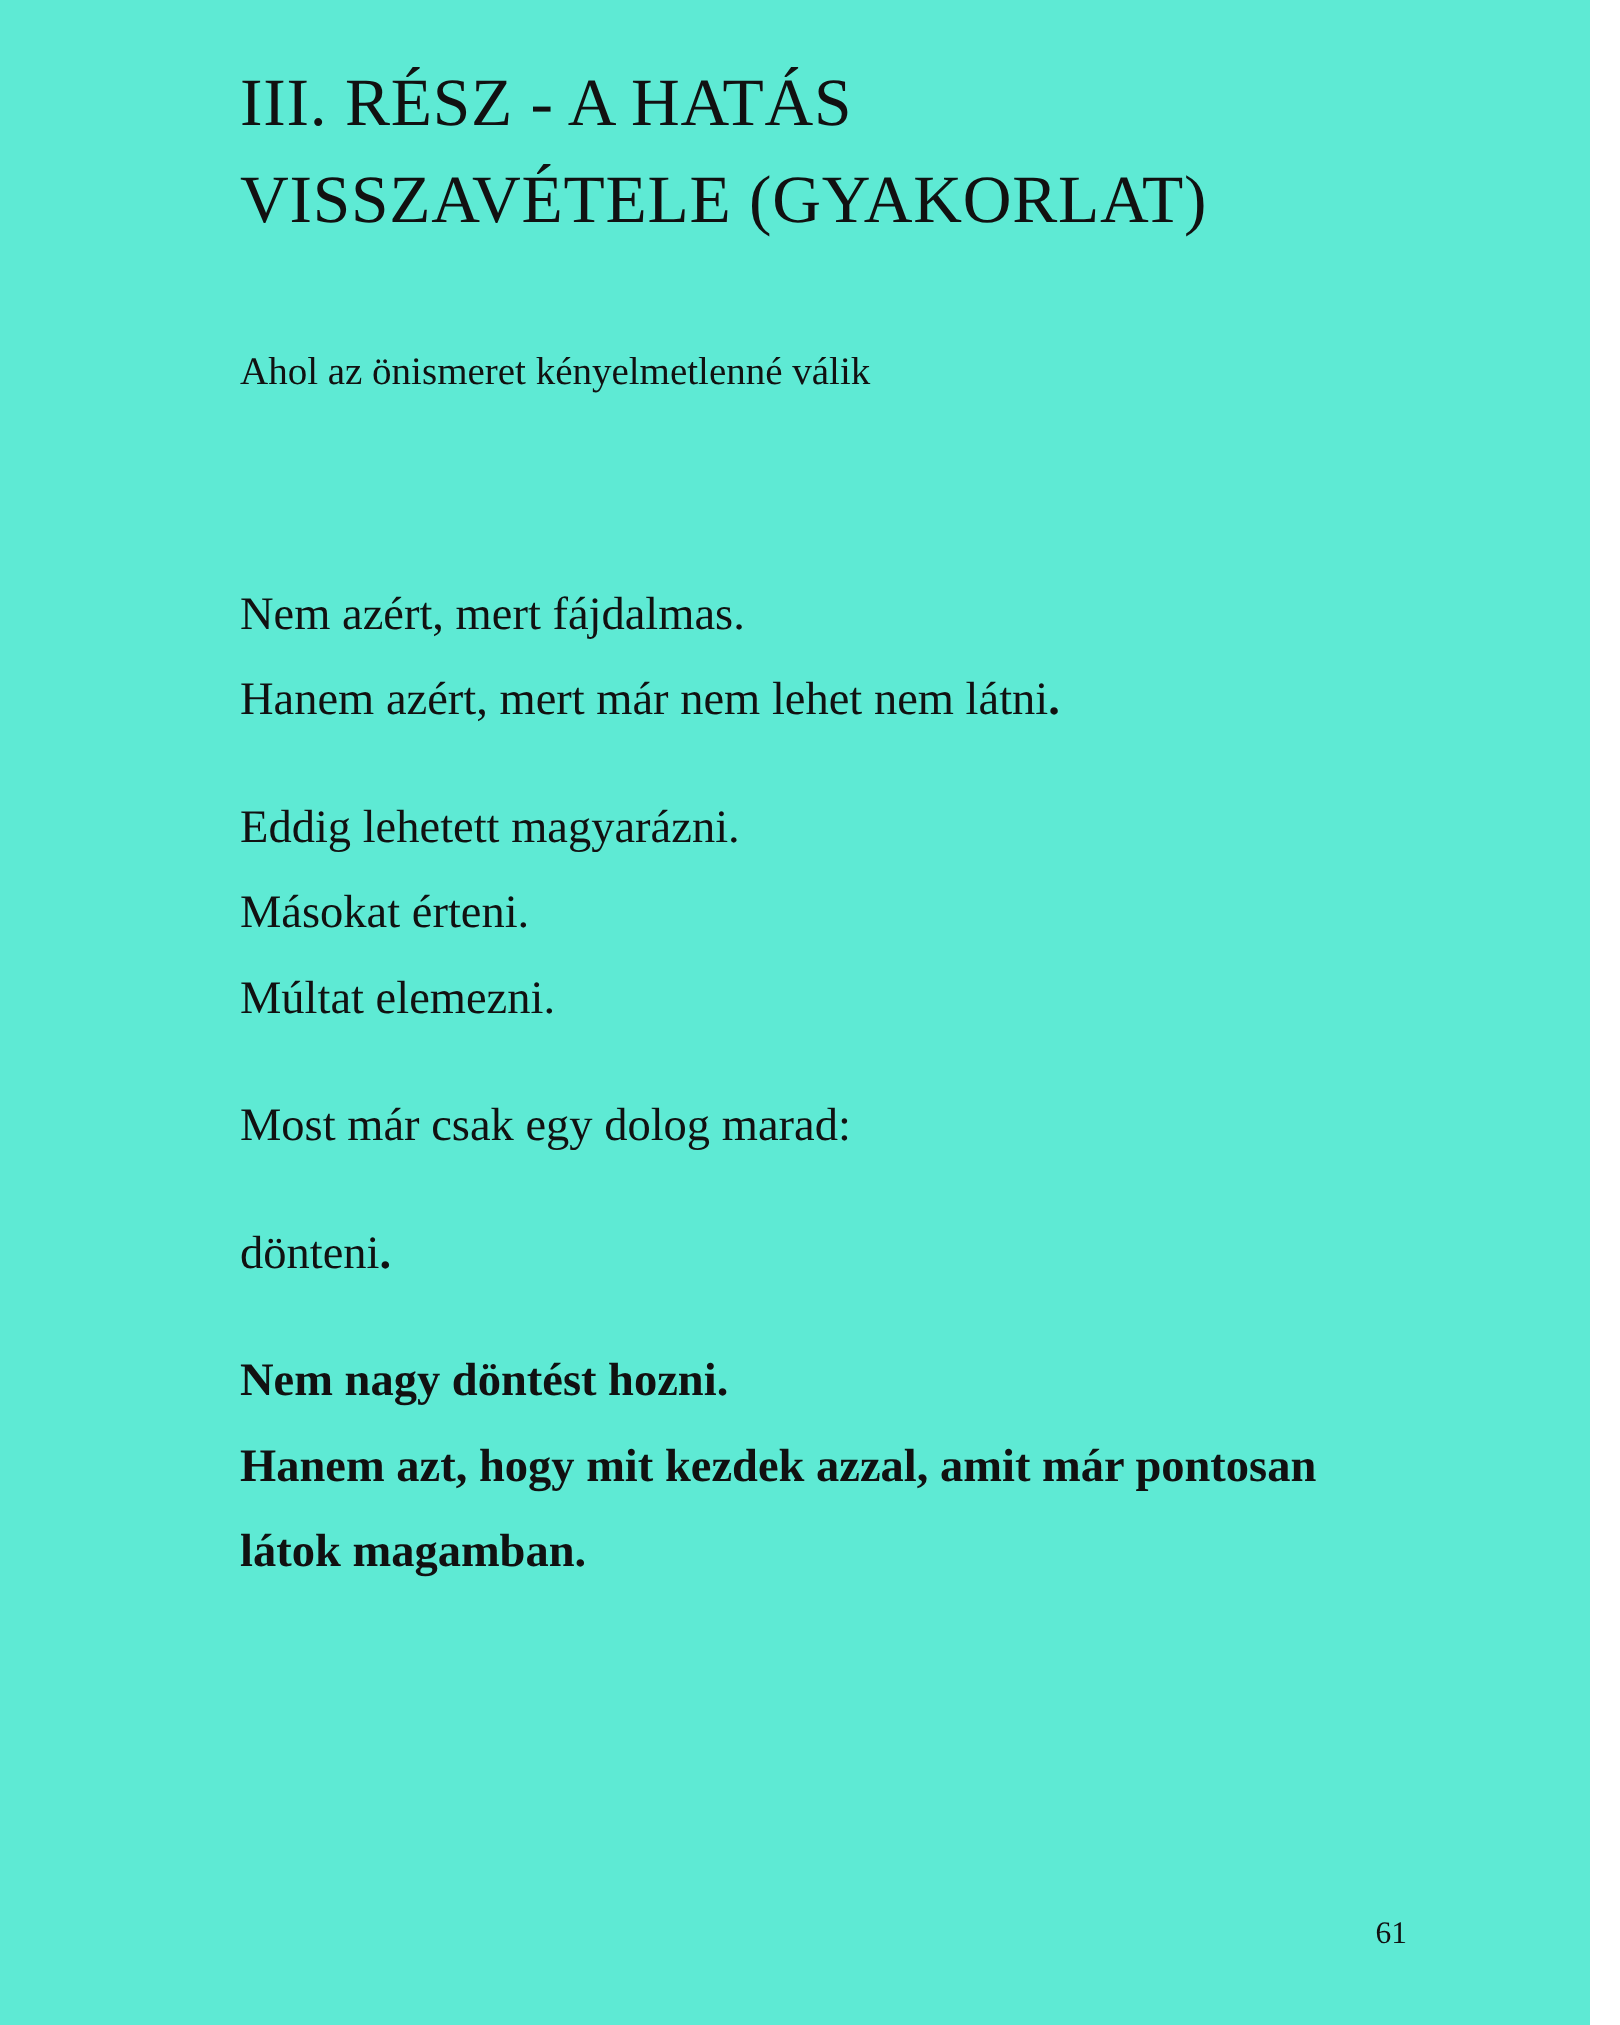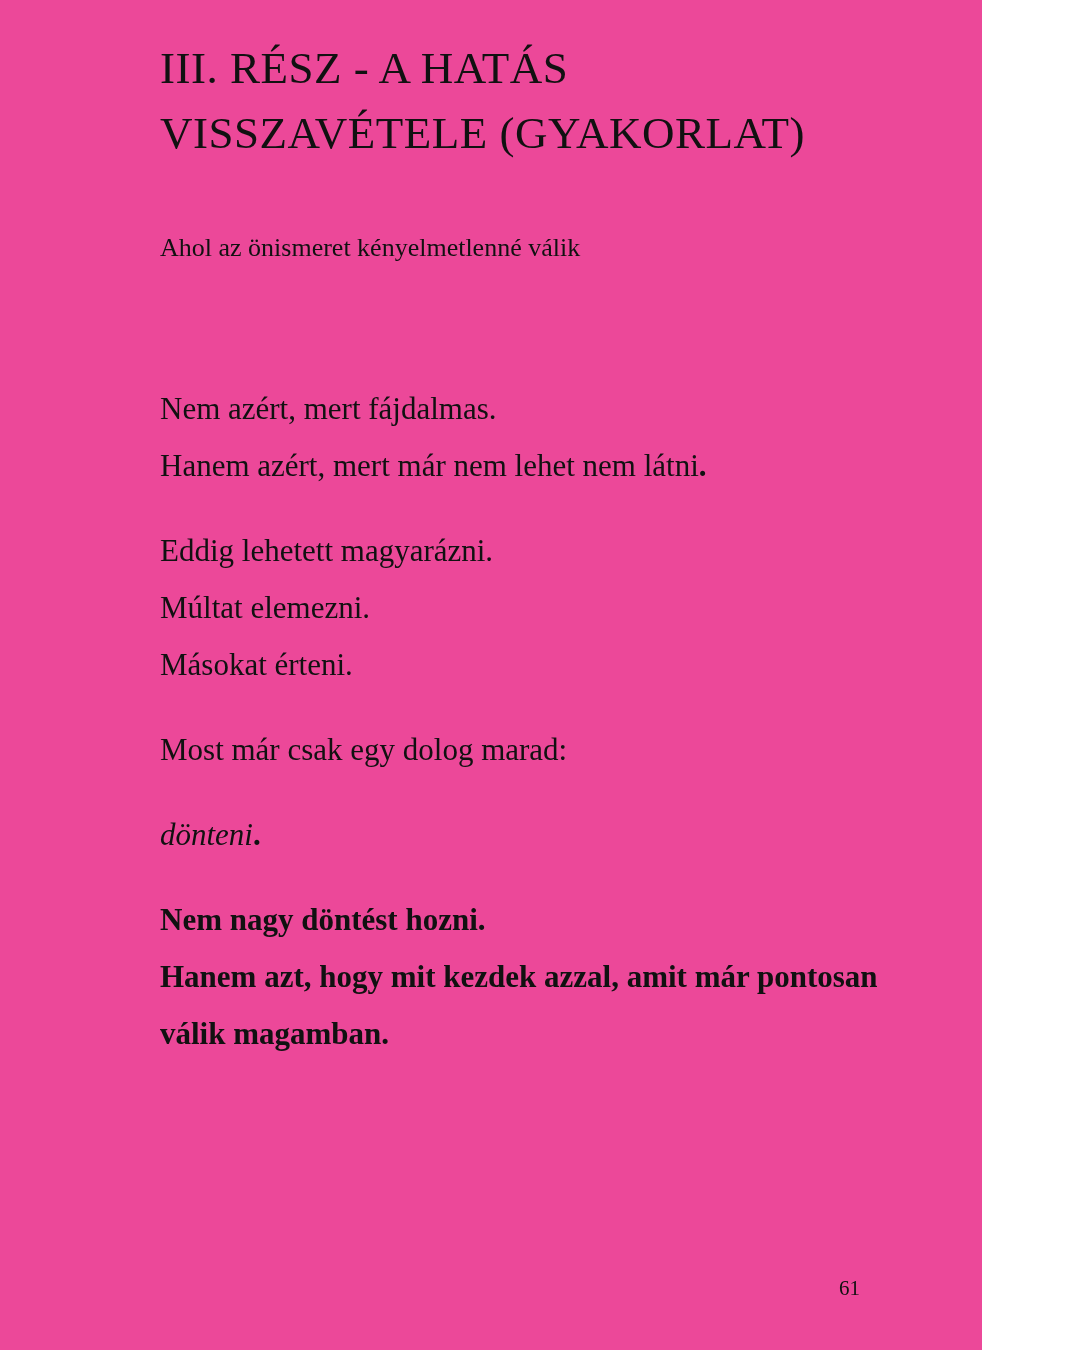--- a/index.html
+++ b/index.html
@@ -2,23 +2,23 @@
 <html><head>
 <meta charset="utf-8">
 <style>
   html, body {
     margin: 0;
     padding: 0;
     background: #ffffff;
   }
   .page {
     position: relative;
-    width: 982px;
+    width: 1060px;
     height: 1350px;
-    background: #ec4899;
+    background: #5eead4;
     font-family: "Liberation Serif", serif;
     color: #111111;
     overflow: hidden;
     box-sizing: border-box;
   }
   .content {
     position: absolute;
     top: 0;
     left: 160px;
     width: 800px;
@@ -47,21 +47,20 @@
   .para:last-child {
     margin-bottom: 0;
     font-weight: bold;
   }
   .line {
     font-size: 31px;
     line-height: 57px;
     white-space: nowrap;
   }
   .italic {
-    font-style: italic;
   }
   .bold-period {
     font-weight: bold;
     font-style: normal;
   }
   .page-number {
     position: absolute;
     right: 122px;
     bottom: 46px;
     font-size: 21px;
@@ -83,35 +82,35 @@
 
     <div class="body-text">
 
       <div class="para">
         <div class="line">Nem azért, mert fájdalmas.</div>
         <div class="line"><span>Hanem azért, mert már nem lehet nem látni</span><span class="bold-period">.</span></div>
       </div>
 
       <div class="para">
         <div class="line">Eddig lehetett magyarázni.</div>
+        <div class="line">Másokat érteni.</div>
         <div class="line">Múltat elemezni.</div>
-        <div class="line">Másokat érteni.</div>
       </div>
 
       <div class="para">
         <div class="line">Most már csak egy dolog marad:</div>
       </div>
 
       <div class="para">
         <div class="line"><span class="italic">dönteni</span><span class="bold-period">.</span></div>
       </div>
 
       <div class="para">
         <div class="line">Nem nagy döntést hozni.</div>
         <div class="line">Hanem azt, hogy mit kezdek azzal, amit már pontosan</div>
-        <div class="line">válik magamban.</div>
+        <div class="line">látok magamban.</div>
       </div>
 
     </div>
   </div>
 
   <div class="page-number">61</div>
 </div>
 
 </body></html>

